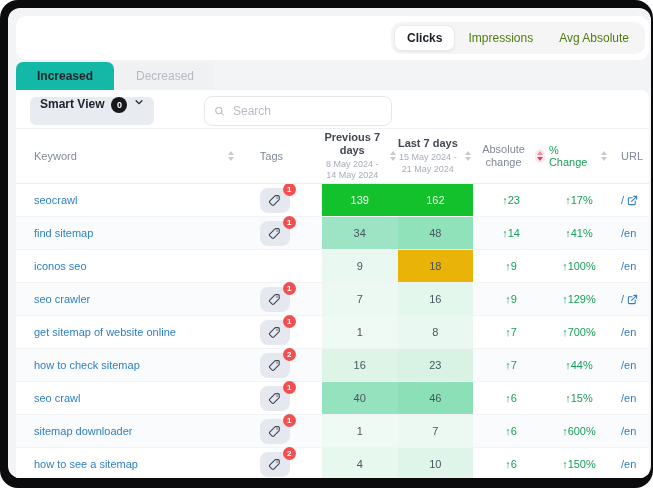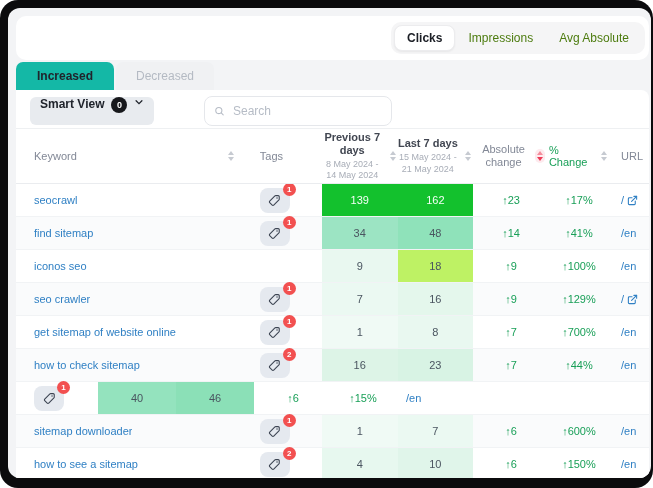--- a/index.html
+++ b/index.html
@@ -210,21 +210,21 @@
             <div class="td col-url">
               <span class="url-link">/en</span>
             </div>
           </div>
           <div class="trow">
             <div class="td col-kw">
               <span class="kw-link">iconos seo</span>
             </div>
             <div class="td col-tags"></div>
             <div class="td col-num" style="background: rgb(233, 248, 240);">9</div>
-            <div class="td col-num" style="background: #bef264;">18</div>
+            <div class="td col-num" style="background: #eab308;">18</div>
             <div class="td col-abs">↑9</div>
             <div class="td col-pct">↑100%</div>
             <div class="td col-url">
               <span class="url-link">/en</span>
             </div>
           </div>
           <div class="trow alt">
             <div class="td col-kw">
               <span class="kw-link">seo crawler</span>
             </div>
@@ -285,20 +285,23 @@
             </div>
             <div class="td col-num" style="background: rgb(221, 244, 231);">16</div>
             <div class="td col-num" style="background: rgb(216, 243, 228);">23</div>
             <div class="td col-abs">↑7</div>
             <div class="td col-pct">↑44%</div>
             <div class="td col-url">
               <span class="url-link">/en</span>
             </div>
           </div>
           <div class="trow">
+            <div class="td col-kw">
+              <span class="kw-link">seo crawl</span>
+            </div>
             <div class="td col-tags">
               <div class="tagbtn">
                 <svg width="13" height="13" viewBox="0 0 24 24" fill="none" stroke="#3c4452" stroke-width="2" stroke-linejoin="round">
                   <path d="M20.59 13.41L11 3.83A2 2 0 0 0 9.59 3.24H5a2 2 0 0 0-2 2v4.59c0 .53.21 1.04.59 1.41l9.58 9.59a2 2 0 0 0 2.83 0l4.59-4.59a2 2 0 0 0 0-2.83z"></path>
                   <circle cx="7.3" cy="7.3" r="1.3" fill="#3c4452" stroke="none"></circle>
                 </svg>
                 <span class="badge">1</span>
               </div>
             </div>
             <div class="td col-num" style="background: rgb(148, 227, 190);">40</div>

